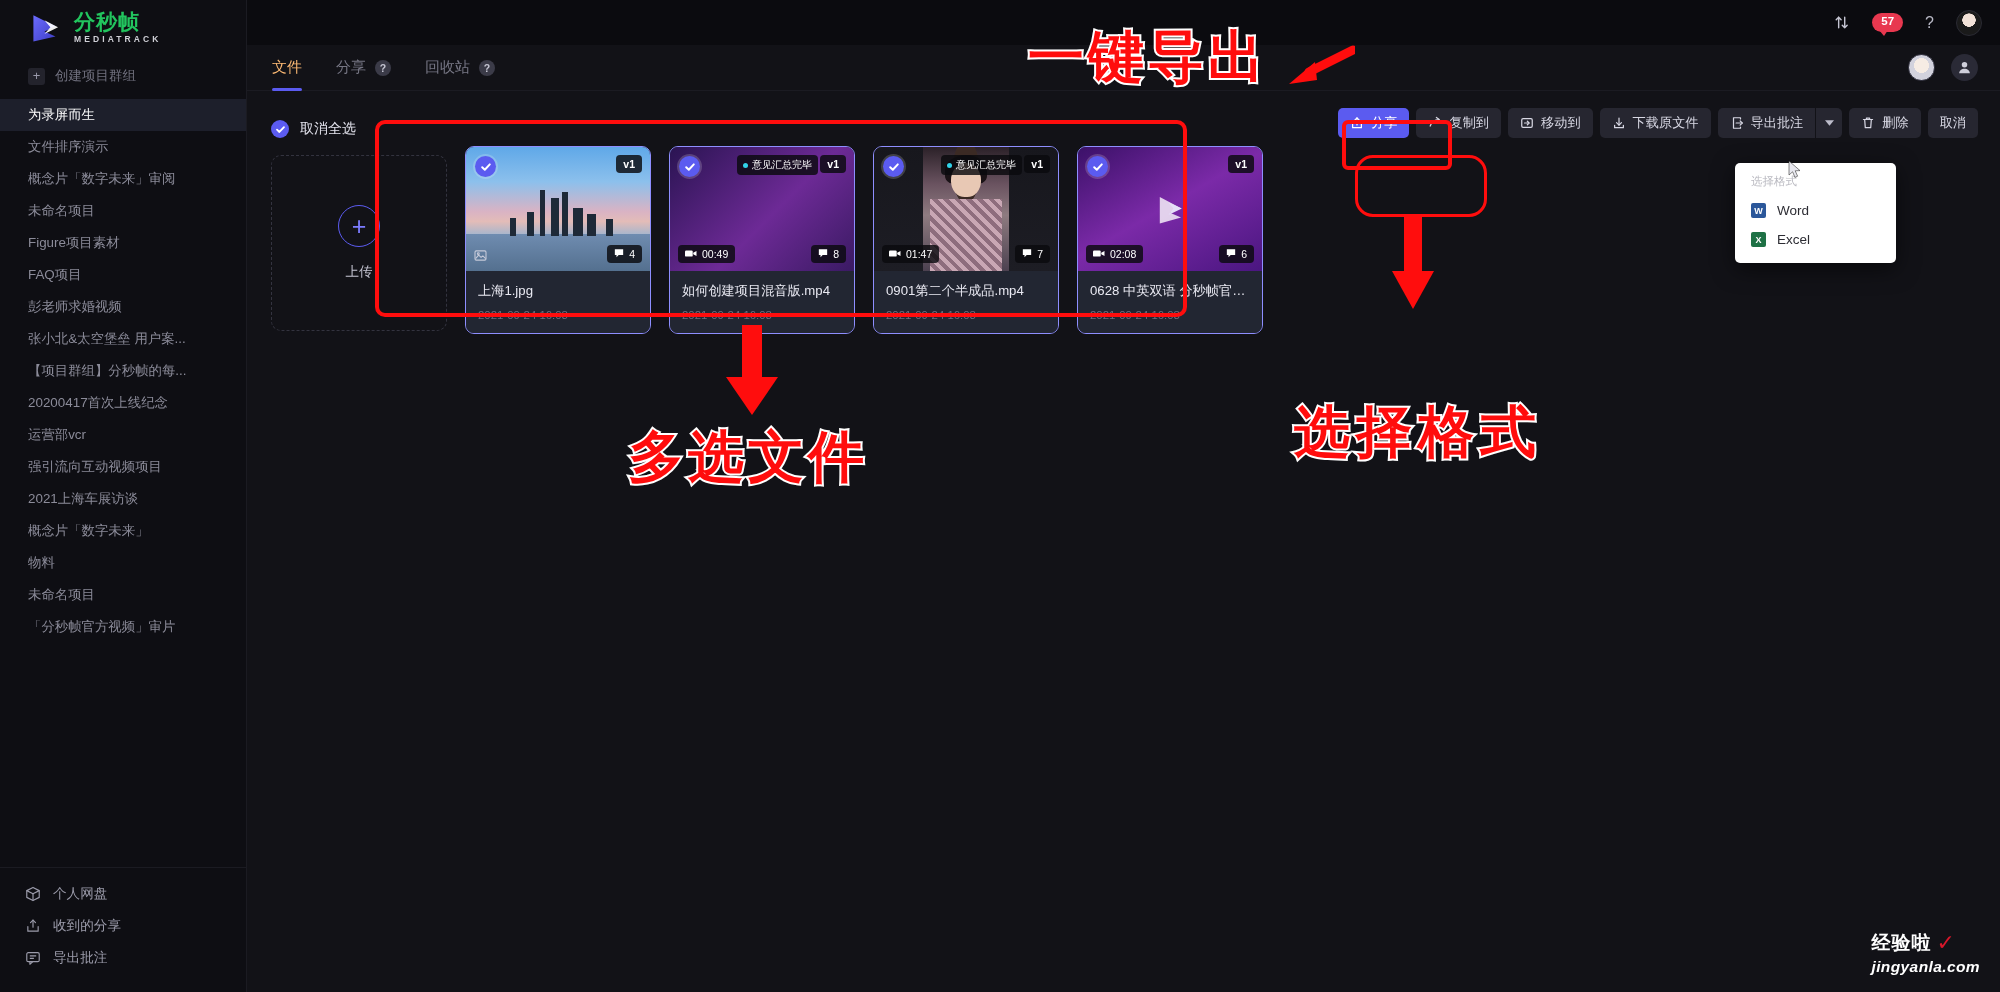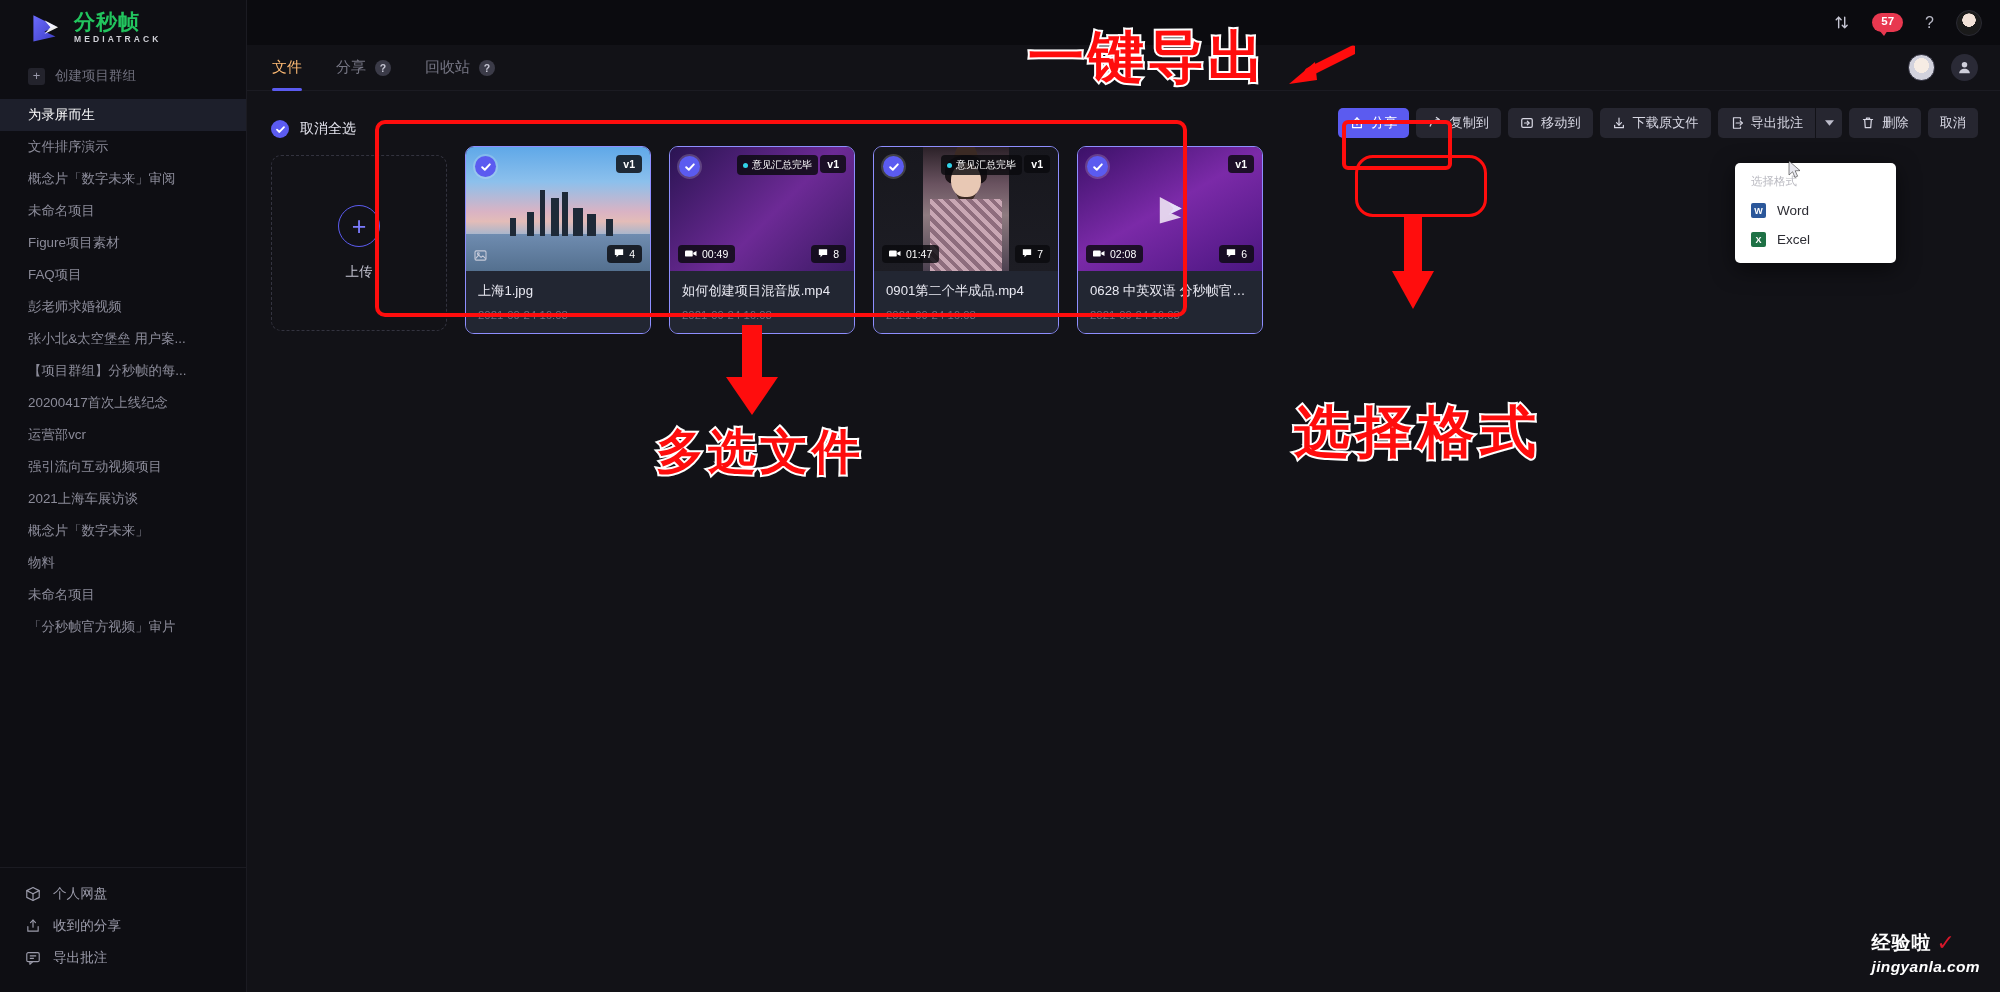--- a/index.html
+++ b/index.html
@@ -637,21 +637,21 @@
     <path d="M2 56 L23 94 L44 56 Z" fill="#ff0d0d"></path>
   </svg>
 
   <svg class="arrow" style="left:722px; top:325px;" width="60" height="92" viewBox="0 0 60 92">
     <rect x="20" y="0" width="20" height="58" fill="#ff0d0d"></rect>
     <path d="M4 52 L30 90 L56 52 Z" fill="#ff0d0d"></path>
   </svg>
 
   <div class="ann-text" style="left:1028px; top:20px; font-size:56px; letter-spacing:4px;">一键导出</div>
   <div class="ann-text" style="left:1294px; top:395px; font-size:56px; letter-spacing:6px;">选择格式</div>
-  <div class="ann-text" style="left:656px; top:420px; font-size:48px; letter-spacing:4px;">多选文件</div>
+  <div class="ann-text" style="left:628px; top:420px; font-size:56px; letter-spacing:4px;">多选文件</div>
 
   <div class="watermark">
     <div class="wm-cn">
       <span>经验啦</span>
       <span class="wm-check">✓</span>
     </div>
     <div class="wm-en">jingyanla.com</div>
   </div>
 
 </div>

